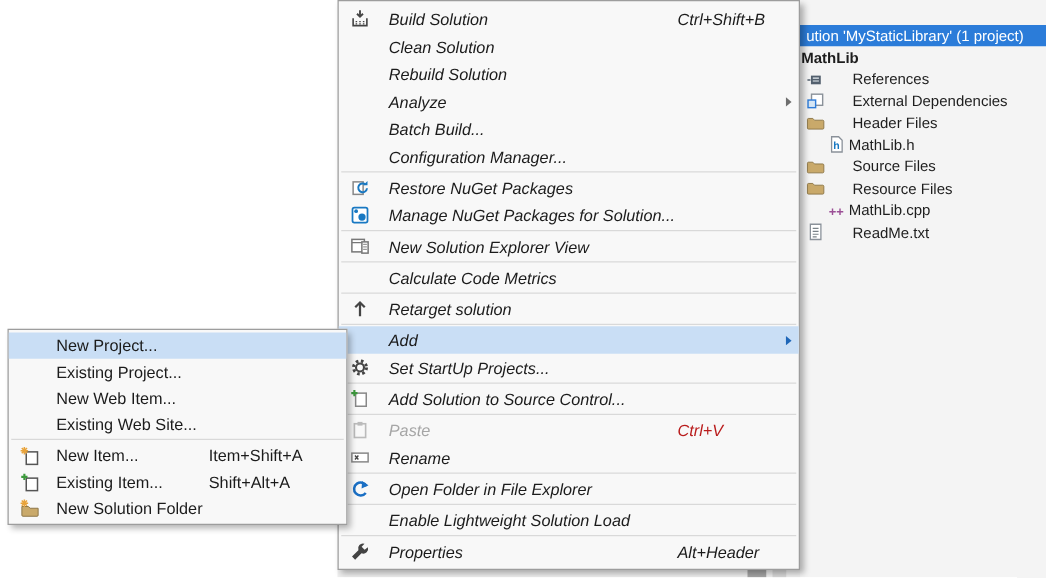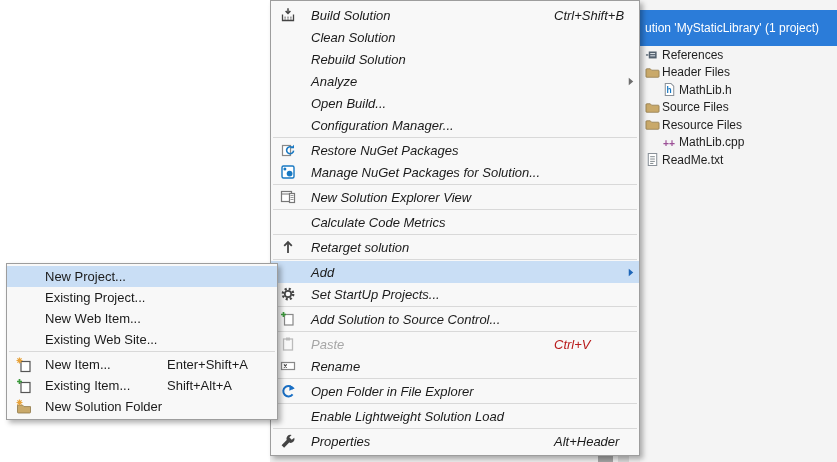--- a/index.html
+++ b/index.html
@@ -4,25 +4,25 @@
 <style>
   html,body{margin:0;padding:0;background:#fff;}
   #screen{position:relative;width:837px;height:462px;overflow:hidden;background:#fff;
           font-family:"Liberation Sans",sans-serif;-webkit-font-smoothing:antialiased;}
 
   
   #solution-explorer{position:absolute;left:640px;top:0;width:197px;height:462px;
                      background:#F4F4F4;z-index:1;}
   .tree-row{position:relative;display:flex;align-items:center;height:17.5px;
             font-size:12px;color:#1E1E1E;white-space:nowrap;}
-  .tree-row.selected{height:36px;margin-top:10px;background:#2B7CD9;color:#FFFFFF;}
+  .tree-row.selected{height:17px;margin-top:20px;background:#2B7CD9;color:#FFFFFF;}
   .tree-row.bold{font-weight:bold;}
   .tree-ic{display:inline-flex;width:15px;height:15px;flex:none;margin-right:2px;align-items:center;}
   .tree-ic svg{width:15px;height:15px;}
-  .lvl0{padding-left:1px;} .lvl1{padding-left:5px;} .lvl2{padding-left:22px;}
+  .lvl0{padding-left:1px;} .lvl1{padding-left:5px;gap:20px;} .lvl2{padding-left:22px;}
   .tree-row.selected{padding-left:5px;}
 
   
   .vs-menu{position:absolute;background:#F8F8F8;border:1px solid #9D9D9D;
            box-shadow:3px 3px 5px rgba(0,0,0,.30);padding:3px 0;box-sizing:border-box;
            font-size:13px;color:#1B1B1B;}
   .menu-item{position:relative;display:flex;align-items:center;white-space:nowrap;cursor:default;}
   .menu-item.highlighted{background:#C9DEF5;}
   .menu-item.disabled{color:#A6A6A6;}
   .mi-icon{display:inline-flex;justify-content:center;align-items:center;flex:none;}
@@ -32,21 +32,21 @@
   .mi-arrow{position:absolute;right:5px;top:0;height:100%;display:flex;align-items:center;color:#6E6E6E;}
   .menu-item.highlighted .mi-arrow{color:#1E66B8;}
   .mi-arrow svg{width:6px;height:9px;}
   .menu-sep{height:3px;position:relative;}
   .menu-sep::after{content:"";position:absolute;left:2px;right:2px;top:1px;border-top:1px solid #D9D9D9;}
 
   
   #main-menu{left:270px;top:0;width:370px;z-index:20;}
   #main-menu .menu-item{height:22px;padding-left:4px;font-style:italic;}
   #main-menu .mi-icon{width:26px;margin-right:10px;}
-  #main-menu .mi-shortcut{left:283px;}
+  #main-menu .mi-shortcut{left:271px;}
 
   
   #add-submenu{left:6px;top:263px;width:272px;z-index:30;padding:2px 0;}
   #add-submenu .menu-item{height:21px;padding-left:6px;}
   #add-submenu .mi-icon{width:22px;margin-right:10px;}
   #add-submenu .mi-shortcut{left:160px;}
   #add-submenu .menu-sep{height:4px;}
 
   
   #bg-strip{position:absolute;left:270px;top:448px;width:370px;height:14px;background:#EFEFEF;z-index:0;}
@@ -58,29 +58,41 @@
 
 <div id="screen">
   <div id="bg-strip"></div>
   <div id="sb-thumb"></div>
   <div id="sb-track"></div>
 
   <div id="solution-explorer">
       <div class="tree-row lvl0 selected">
         <span>ution 'MyStaticLibrary' (1 project)</span>
       </div>
+      <div class="tree-row lvl0 bold">
+        <span>MathLib</span>
+      </div>
       <div class="tree-row lvl1">
         <span class="tree-ic">
           <svg viewBox="0 0 16 16">
             <path d="M1 8.5h2.6" stroke="#53606E" stroke-width="1.4"></path>
             <rect x="4" y="4.8" width="8.4" height="7.4" fill="#53606E"></rect>
             <path d="M5.6 7h5.2M5.6 9.4h5.2" stroke="#E8EDF2"></path>
           </svg>
         </span>
         <span>References</span>
+      </div>
+      <div class="tree-row lvl1">
+        <span class="tree-ic">
+          <svg viewBox="0 0 16 16">
+            <rect x="4.5" y="2.5" width="9.5" height="9.5" fill="#fff" stroke="#8A9199" stroke-width="1.2"></rect>
+            <rect x="1.5" y="7.5" width="6.5" height="6.5" fill="#D6E6F5" stroke="#2E7BD8" stroke-width="1.2"></rect>
+          </svg>
+        </span>
+        <span>External Dependencies</span>
       </div>
       <div class="tree-row lvl1">
         <span class="tree-ic">
           <svg viewBox="0 0 16 16">
             <path d="M1 4.9c0-.5.4-.9.9-.9h3.7L7 5.5h7.1c.5 0 .9.4.9.9v5.8c0 .5-.4.9-.9.9H1.9a.9.9 0 0 1-.9-.9z" fill="#C9A96A" stroke="#8E7748" stroke-width=".8"></path>
           </svg>
         </span>
         <span>Header Files</span>
       </div>
       <div class="tree-row lvl2">
@@ -151,21 +163,21 @@
         <span class="mi-icon"></span>
         <span class="mi-label">Analyze</span>
         <span class="mi-arrow">
           <svg viewBox="0 0 8 10">
             <path d="M1 0l6 5-6 5z" fill="currentColor"></path>
           </svg>
         </span>
       </div>
       <div class="menu-item">
         <span class="mi-icon"></span>
-        <span class="mi-label">Open Build...</span>
+        <span class="mi-label">Batch Build...</span>
       </div>
       <div class="menu-item">
         <span class="mi-icon"></span>
         <span class="mi-label">Configuration Manager...</span>
       </div>
       <div class="menu-sep"></div>
       <div class="menu-item">
         <span class="mi-icon">
           <svg viewBox="0 0 16 16">
             <rect x="2.5" y="3.5" width="8" height="10" fill="#fff" stroke="#888" stroke-width="1.2"></rect>
@@ -306,21 +318,21 @@
       </div>
       <div class="menu-sep"></div>
       <div class="menu-item">
         <span class="mi-icon">
           <svg viewBox="0 0 16 16">
             <rect x="5" y="4.5" width="9" height="10" fill="#fff" stroke="#555" stroke-width="1.2"></rect>
             <path d="M3.5 .5v6M.5 3.5h6M1.4 1.4l4.2 4.2M5.6 1.4 1.4 5.6" stroke="#E8A33B" stroke-width="1.2"></path>
           </svg>
         </span>
         <span class="mi-label">New Item...</span>
-        <span class="mi-shortcut">Enter+Shift+A</span>
+        <span class="mi-shortcut">Item+Shift+A</span>
       </div>
       <div class="menu-item">
         <span class="mi-icon">
           <svg viewBox="0 0 16 16">
             <rect x="5" y="4.5" width="9" height="10" fill="#fff" stroke="#555" stroke-width="1.2"></rect>
             <path d="M3.5 1v5M1 3.5h5" stroke="#3D9A3D" stroke-width="1.7"></path>
           </svg>
         </span>
         <span class="mi-label">Existing Item...</span>
         <span class="mi-shortcut">Shift+Alt+A</span>

